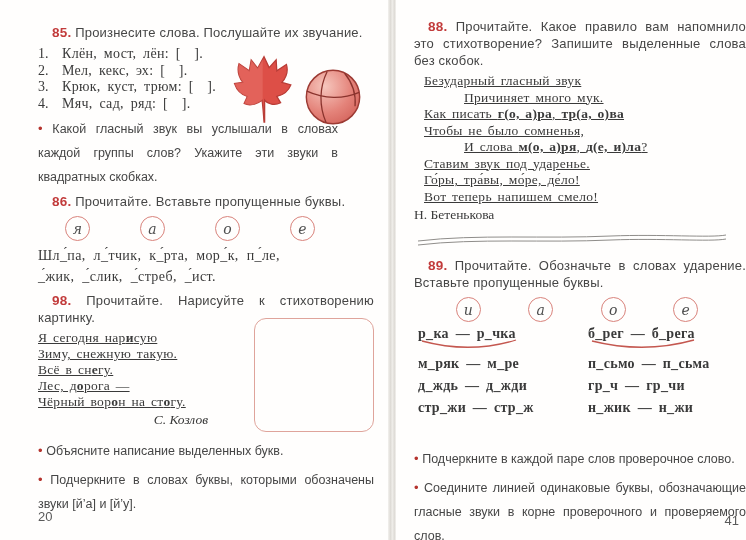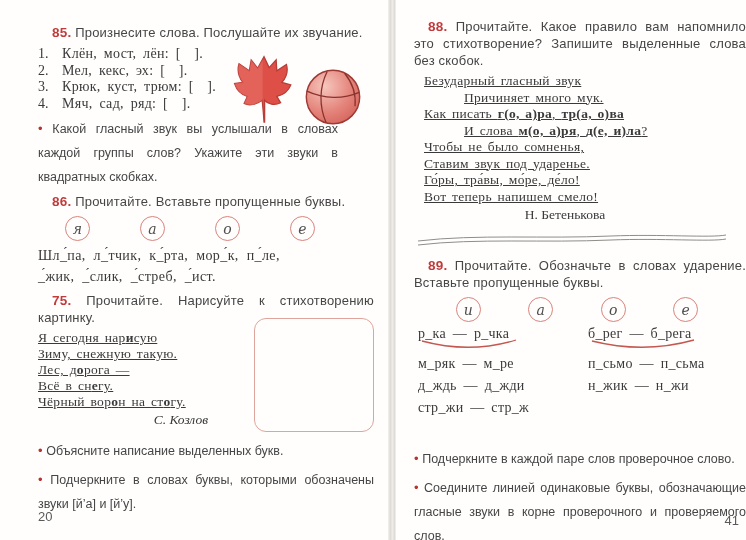--- a/index.html
+++ b/index.html
@@ -26,30 +26,30 @@
         font-family:"DejaVu Serif",serif;font-style:italic;font-size:14px;color:#4d4d4d;}
   .serifline{font-family:"Liberation Serif",serif;color:#3a3a3a;font-size:14px;
              line-height:21px;word-spacing:4px;letter-spacing:.4px;}
   .row87{display:flex;margin-top:4px;}
   .poem{font-family:"Liberation Serif",serif;color:#3a3a3a;font-size:13.5px;line-height:16px;
         letter-spacing:.3px;word-spacing:2px;text-decoration:underline;}
   .poem .ln{white-space:nowrap;}
   .bseg{font-weight:bold;}
   .author{margin-top:2px;font-family:"Liberation Serif",serif;font-size:13.5px;color:#3a3a3a;}
   .author87{text-align:right;padding-right:24px;width:170px;font-style:italic;}
-  .author88{text-align:center;padding-right:30px;}
+  .author88{text-align:left;padding-right:30px;}
   .drawbox{width:118px;height:112px;border:1.5px solid #dfa49b;border-radius:12px;margin-left:22px;margin-top:-12px;}
   .illos{position:absolute;top:54px;left:232px;display:flex;align-items:flex-start;}
   .pagenum{position:absolute;font-size:13px;color:#5a5a5a;}
   .pn-left{left:38px;bottom:16px;}
   .pn-right{right:43px;bottom:12px;}
   .poem88{margin:4px 0 0 10px;}
   .poem88 .ind{margin-left:40px;}
   .divider{margin:8px 0 4px 2px;}
-  .pairs{display:flex;margin:4px 0 16px 4px;}
+  .pairs{display:flex;margin:4px 0 16px 4px;font-weight:bold;}
   .pcol{width:158px;}
   .prow{position:relative;height:22px;font-family:"Liberation Serif",serif;font-size:14px;
         color:#3a3a3a;word-spacing:3px;letter-spacing:.3px;white-space:nowrap;}
   .prow.first{height:30px;}
   .arc{position:absolute;left:0;top:13px;}
   .hdr89{margin-top:2px;}
 </style>
 </head>
 <body>
 
@@ -106,29 +106,29 @@
     <div class="circles">
       <span class="circ">я</span>
       <span class="circ">а</span>
       <span class="circ">о</span>
       <span class="circ">е</span>
     </div>
 
     <div class="serifline">Шл_́па, л_́тчик, к_́рта, мор_́к, п_́ле,</div>
     <div class="serifline">_́жик, _́слик, _́стреб, _́ист.</div>
 
-    <p class="hdr" style="margin-top:5px"><span class="num">75.</span> <span>Прочитайте. Нарисуйте к стихотворению картинку.</span></p>
+    <p class="hdr" style="margin-top:5px"><span class="num">98.</span> <span>Прочитайте. Нарисуйте к стихотворению картинку.</span></p>
 
     <div class="row87">
       <div>
         <div class="poem">
           <div class="ln"><span>Я сегодня нар</span><span class="bseg">и</span><span>сую</span></div>
           <div class="ln"><span>Зиму, снежную такую.</span></div>
+          <div class="ln"><span>Всё в сн</span><span class="bseg">е</span><span>гу.</span></div>
           <div class="ln"><span>Лес, д</span><span class="bseg">о</span><span>рога —</span></div>
-          <div class="ln"><span>Всё в сн</span><span class="bseg">е</span><span>гу.</span></div>
           <div class="ln"><span>Чёрный вор</span><span class="bseg">о</span><span>н на ст</span><span class="bseg">о</span><span>гу.</span></div>
         </div>
         <div class="author author87">С. Козлов</div>
       </div>
       <div class="drawbox"></div>
     </div>
 
     <p class="bullet" style="margin-top:7px">Объясните написание выделенных букв.</p>
     <p class="bullet">Подчеркните в словах буквы, которыми обозначены звуки [й’а] и [й’у].</p>
 
@@ -138,22 +138,22 @@
   <div class="gutter"></div>
 
   <div class="page pright">
 
     <p class="hdr"><span class="num">88.</span> <span>Прочитайте. Какое правило вам напомнило это стихотворение? Запишите выделенные слова без скобок.</span></p>
 
     <div class="poem poem88" style="line-height:16.5px">
       <div class="ln"><span>Безударный гласный звук</span></div>
       <div class="ln ind"><span>Причиняет много мук.</span></div>
       <div class="ln"><span>Как писать </span><span class="bseg">г(о, а)ра</span><span>, </span><span class="bseg">тр(а, о)ва</span></div>
+      <div class="ln"><span>Чтобы не было сомненья,</span></div>
       <div class="ln ind"><span>И слова </span><span class="bseg">м(о, а)ря</span><span>, </span><span class="bseg">д(е, и)ла</span><span>?</span></div>
-      <div class="ln"><span>Чтобы не было сомненья,</span></div>
       <div class="ln"><span>Ставим звук под ударенье.</span></div>
       <div class="ln"><span>Го́ры, тра́вы, мо́ре, де́ло!</span></div>
       <div class="ln"><span>Вот теперь напишем смело!</span></div>
     </div>
     <div class="author author88">Н. Бетенькова</div>
 
     <svg class="divider" width="312" height="16">
       <path d="M2 10 C60 3 130 8 195 5 C245 3 295 7 310 4" fill="none" stroke="#8f8d8a" stroke-width="1"></path>
       <path d="M2 14 C60 7 130 12 195 9 C245 7 295 11 310 8" fill="none" stroke="#8f8d8a" stroke-width="1"></path>
     </svg>
@@ -178,20 +178,21 @@
         <div class="prow"><span>д_ждь — д_жди</span></div>
         <div class="prow"><span>стр_жи — стр_ж</span></div>
       </div>
       <div class="pcol" style="margin-left:12px">
         <div class="prow first"><span>б_рег — б_рега</span>
           <svg class="arc" width="112" height="12">
                 <path d="M4 2 Q56 15 106 1" fill="none" stroke="#c4574f" stroke-width="1.3"></path>
               </svg>
         </div>
         <div class="prow"><span>п_сьмо — п_сьма</span></div>
+        <div class="prow"><span>гр_ч — гр_чи</span></div>
         <div class="prow"><span>н_жик — н_жи</span></div>
       </div>
     </div>
 
     <p class="bullet" style="margin-top:25px">Подчеркните в каждой паре слов проверочное слово.</p>
     <p class="bullet">Соедините линией одинаковые буквы, обозначающие гласные звуки в корне проверочного и проверяемого слов.</p>
 
     <div class="pagenum pn-right">41</div>
   </div>
 

